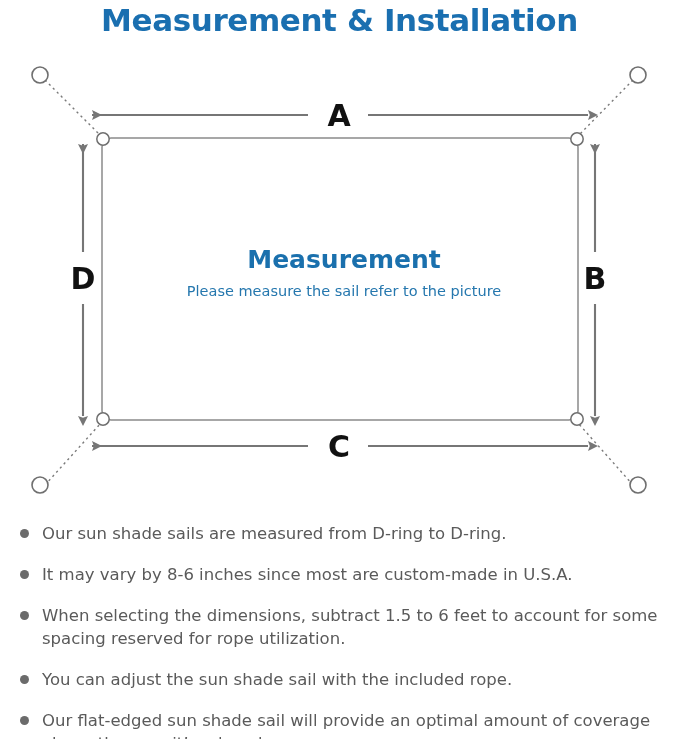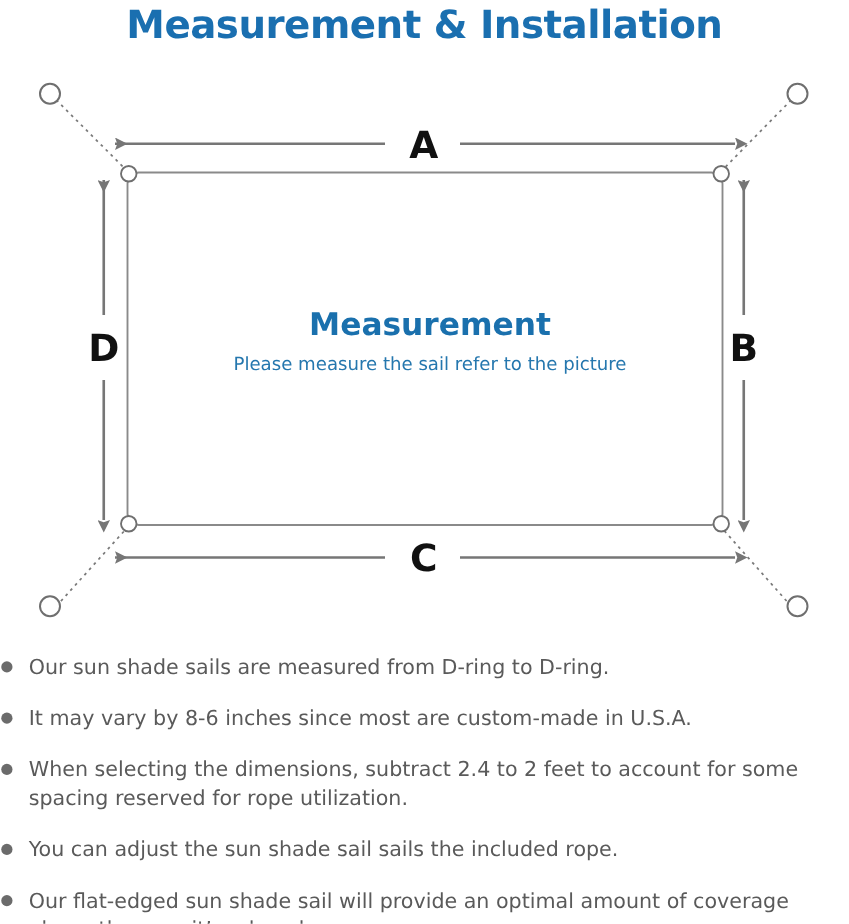--- a/index.html
+++ b/index.html
@@ -44,21 +44,21 @@
     position: absolute;
     left: 0;
     top: 522px;
     width: 679px;
   }
   .note-row {
     position: relative;
     display: flex;
     align-items: flex-start;
     margin-bottom: 18px;
-    padding-left: 1px;
+    padding-left: 20px;
   }
   .note-bullet {
     flex: 0 0 auto;
     width: 9px;
     height: 9px;
     border-radius: 50%;
     background: #6b6b6b;
     margin-top: 7px;
     margin-right: 13px;
   }
@@ -163,25 +163,25 @@
     <div class="note-row">
       <span class="note-bullet"></span>
       <span class="note-text">Our sun shade sails are measured from D-ring to D-ring.</span>
     </div>
     <div class="note-row">
       <span class="note-bullet"></span>
       <span class="note-text">It may vary by 8-6 inches since most are custom-made in U.S.A.</span>
     </div>
     <div class="note-row">
       <span class="note-bullet"></span>
-      <span class="note-text">When selecting the dimensions, subtract 2.4 to 2 feet to account for some spacing reserved for rope utilization.</span>
+      <span class="note-text">When selecting the dimensions, subtract 1.5 to 6 feet to account for some spacing reserved for rope utilization.</span>
     </div>
     <div class="note-row">
       <span class="note-bullet"></span>
-      <span class="note-text">You can adjust the sun shade sail sails the included rope.</span>
+      <span class="note-text">You can adjust the sun shade sail with the included rope.</span>
     </div>
     <div class="note-row">
       <span class="note-bullet"></span>
       <span class="note-text">Our flat-edged sun shade sail will provide an optimal amount of coverage above the area it’ s placed.</span>
     </div>
   </div>
 
 </div>
 
 </body></html>

